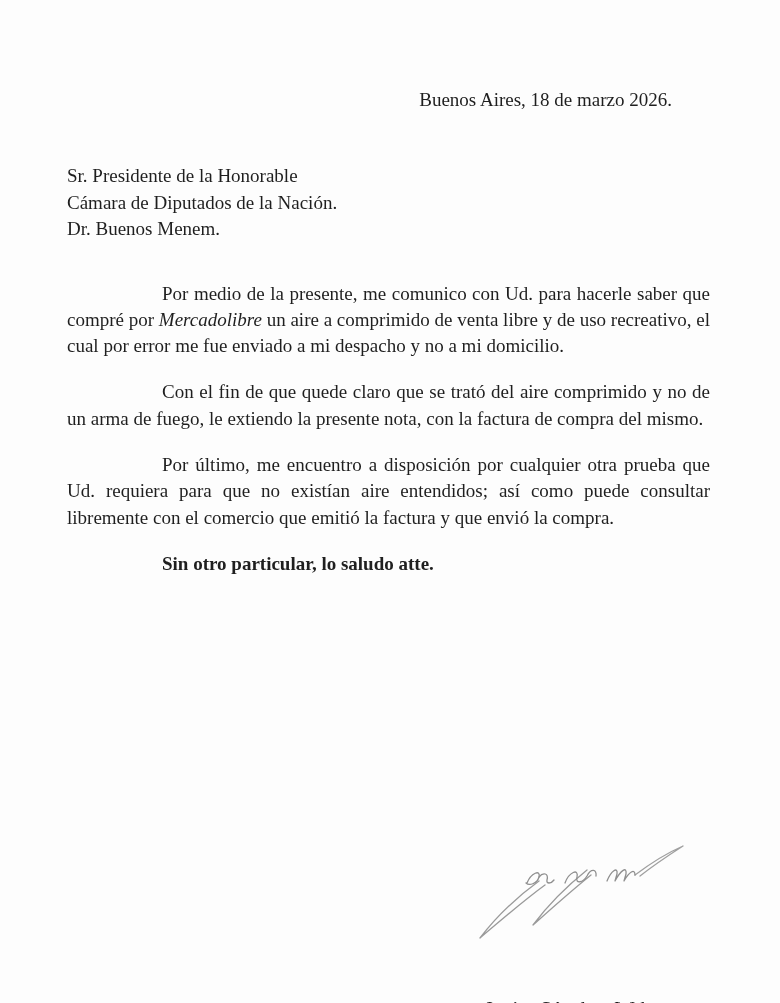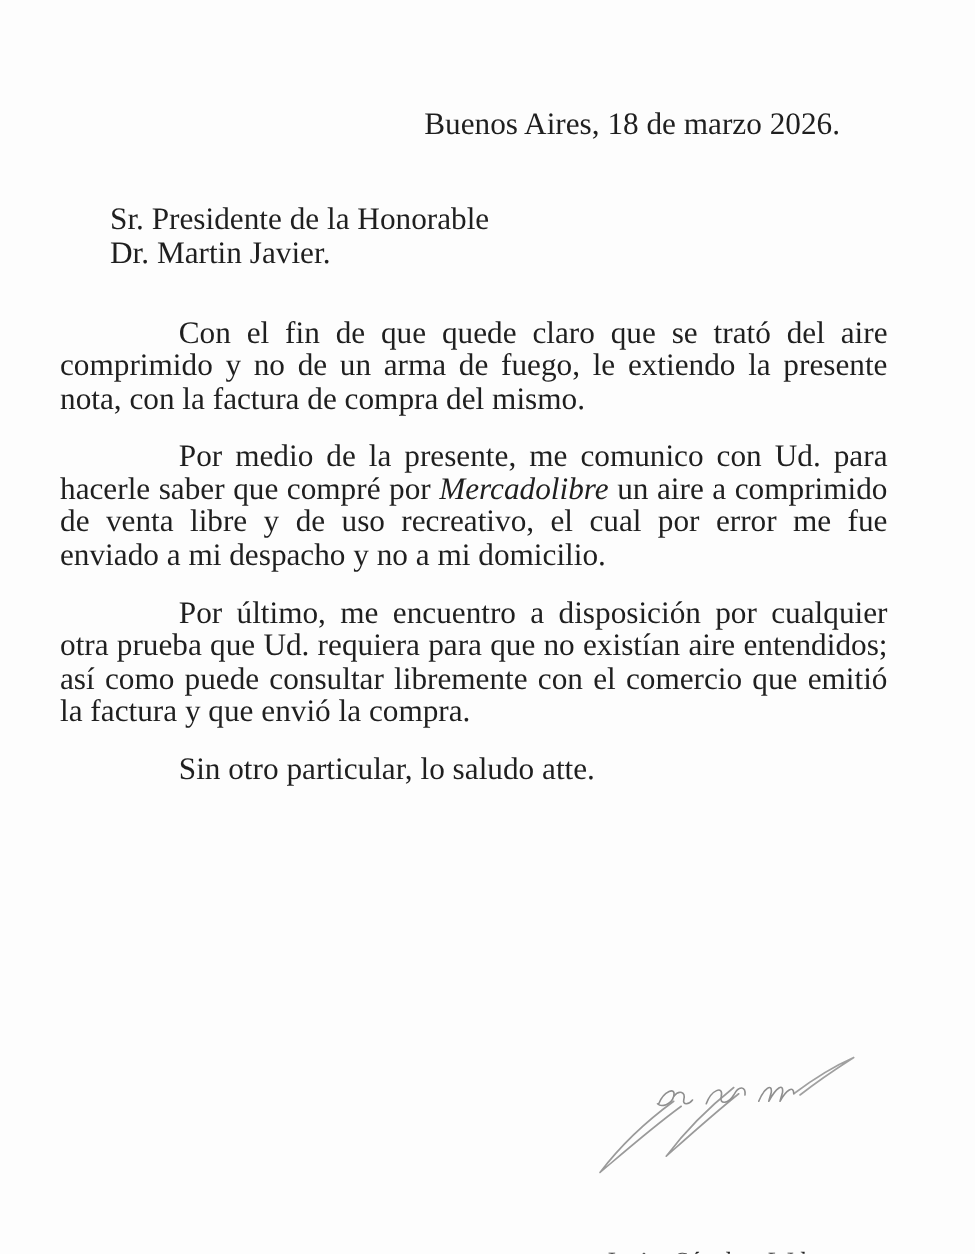--- a/index.html
+++ b/index.html
@@ -12,51 +12,52 @@
     color: #1f1f1f;
     position: relative;
     overflow: hidden;
   }
   .page {
     position: relative;
     width: 780px;
     height: 1003px;
   }
   .content {
-    padding-left: 48px;
+    padding-left: 67px;
     padding-right: 70px;
-    font-size: 25px;
+    font-size: 19px;
   }
   .date-line {
     margin-top: 86px;
     text-align: right;
     padding-right: 38px;
     line-height: 27px;
     white-space: pre;
   }
   .recipient {
     margin-top: 50px;
     line-height: 26.5px;
   }
-  .recipient .line { display: block; margin-left: 40px; }
+  .recipient .line { display: block; }
   .sd-line {
     margin-left: 46px;
     white-space: pre;
   }
   .paragraphs { margin-top: 38px; }
   .paragraphs p {
     text-align: justify;
     text-indent: 95px;
     line-height: 26.3px;
     margin-bottom: 20px;
   }
   .closing-line {
     text-indent: 95px;
     line-height: 26.3px;
     margin-top: 2px;
+    font-weight: bold;
   }
   .italic { font-style: italic; }
   .signature-wrap {
     position: absolute;
     left: 455px;
     top: 745px;
     width: 250px;
     height: 125px;
   }
   .signature-wrap svg { display: block; width: 250px; height: 125px; }
@@ -73,27 +74,28 @@
 </head>
 <body>
 
 <div class="page">
   <div class="content">
 
     <div class="date-line">Buenos Aires, 18 de marzo 2026.</div>
 
     <div class="recipient">
       <span class="line">Sr. Presidente de la Honorable</span>
-      <span class="line">Dr. Martin Javier.</span>
+      <span class="line">Cámara de Diputados de la Nación.</span>
+      <span class="line">Dr. Buenos Menem.</span>
     </div>
 
     <div class="paragraphs">
+      <p><span>Por medio de la presente, me comunico con Ud. para hacerle saber que compré por </span><span class="italic">Mercadolibre</span><span> un aire a comprimido de venta libre y de uso recreativo, el cual por error me fue enviado a mi despacho y no a mi domicilio.</span></p>
+
       <p>Con el fin de que quede claro que se trató del aire comprimido y no de un arma de fuego, le extiendo la presente nota, con la factura de compra del mismo.</p>
-
-      <p><span>Por medio de la presente, me comunico con Ud. para hacerle saber que compré por </span><span class="italic">Mercadolibre</span><span> un aire a comprimido de venta libre y de uso recreativo, el cual por error me fue enviado a mi despacho y no a mi domicilio.</span></p>
 
       <p>Por último, me encuentro a disposición por cualquier otra prueba que Ud. requiera para que no existían aire entendidos;  así como puede consultar libremente con el comercio que emitió la factura y que envió la compra.</p>
 
       <div class="closing-line">Sin otro particular, lo saludo atte.</div>
     </div>
 
   </div>
 
   <div class="signature-wrap">
     <svg viewBox="0 0 250 125" xmlns="http://www.w3.org/2000/svg">

